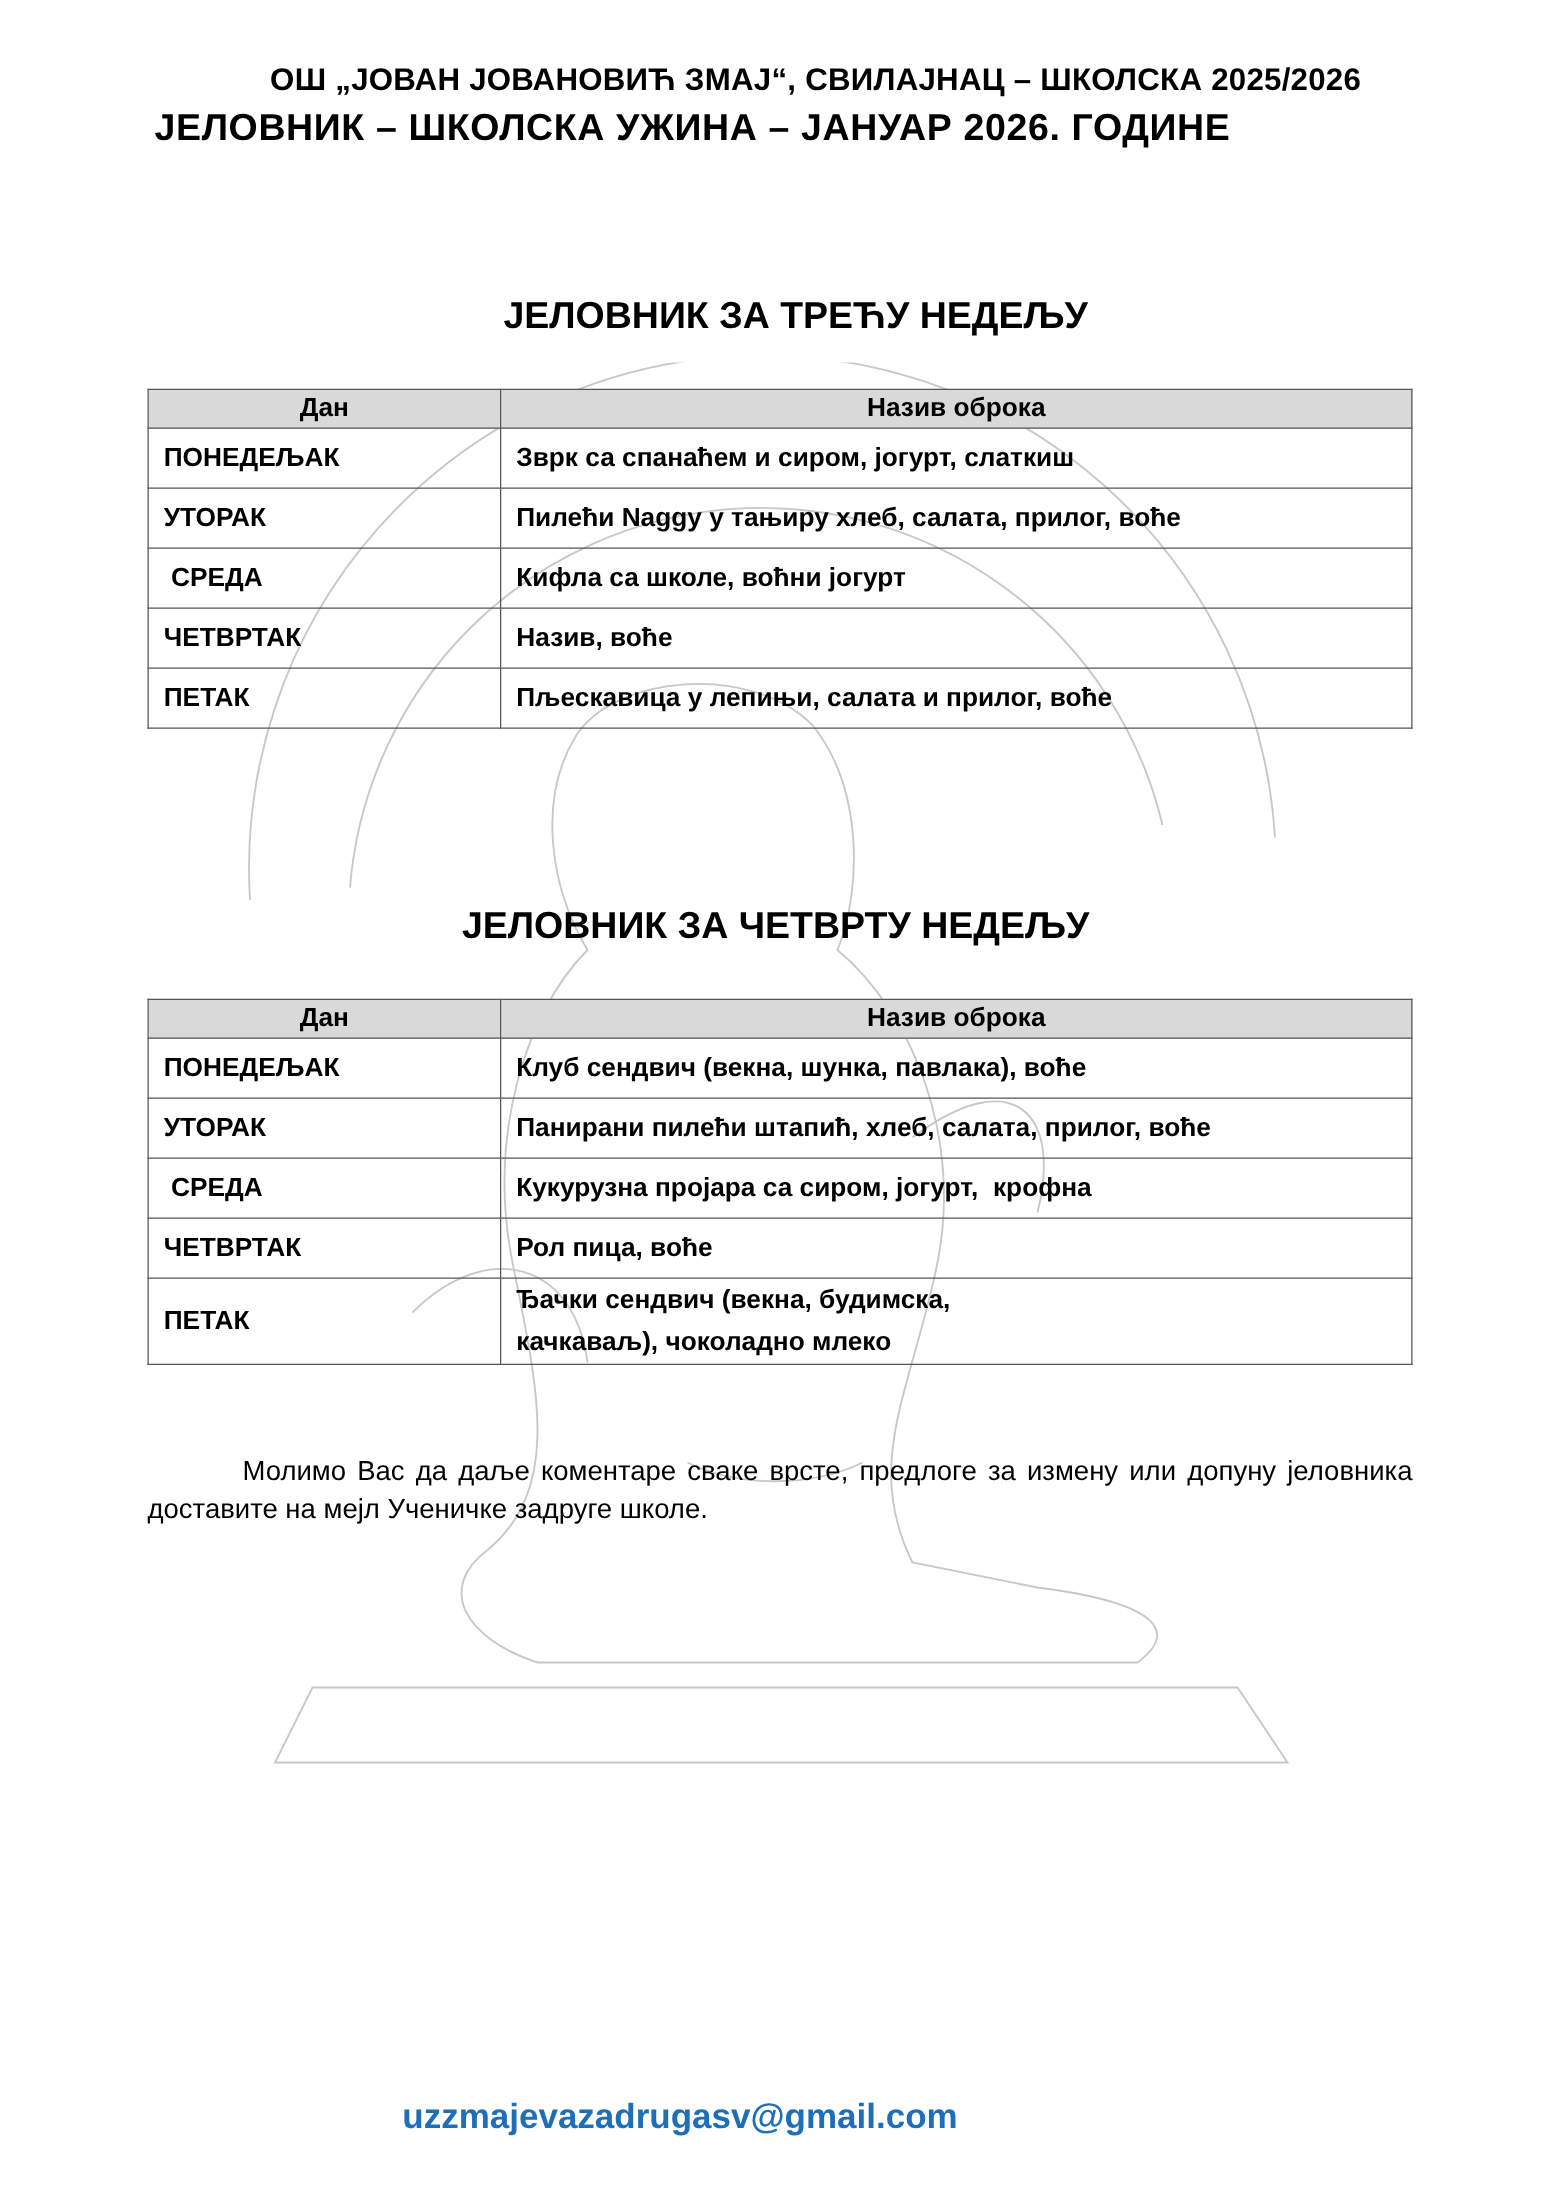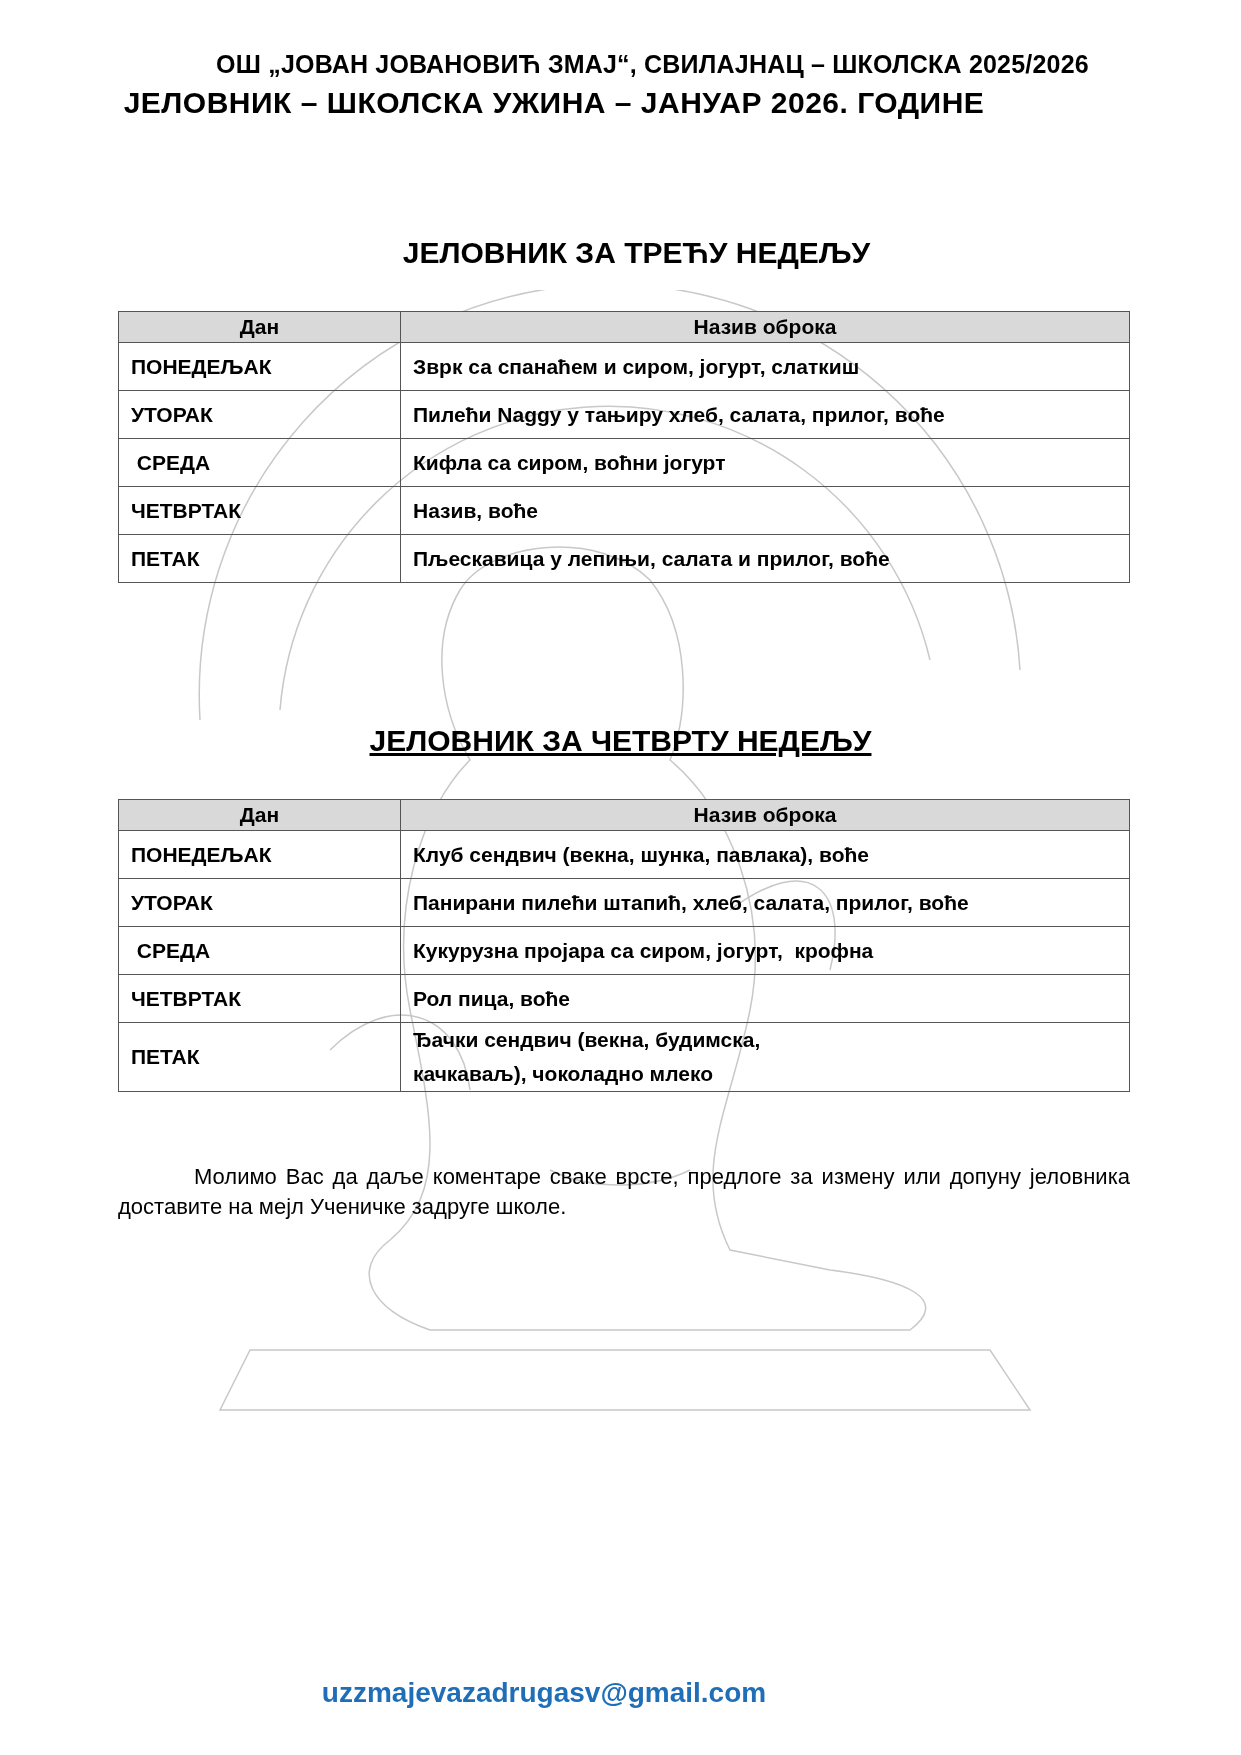--- a/index.html
+++ b/index.html
@@ -50,34 +50,34 @@
     <tr>
       <td class="day">ПОНЕДЕЉАК</td>
       <td>Зврк са спанаћем и сиром, јогурт, слаткиш</td>
     </tr>
     <tr>
       <td class="day">УТОРАК</td>
       <td>Пилећи Naggy у тањиру хлеб, салата, прилог, воће</td>
     </tr>
     <tr>
       <td class="day" style="white-space:pre;"> СРЕДА</td>
-      <td>Кифла са сиром, воћни јогурт</td>
+      <td>Кифла са школе, воћни јогурт</td>
     </tr>
     <tr>
       <td class="day">ЧЕТВРТАК</td>
       <td>Назив, воће</td>
     </tr>
     <tr>
       <td class="day">ПЕТАК</td>
       <td>Пљескавица у лепињи, салата и прилог, воће</td>
     </tr>
   </tbody>
 </table>
 
-<div class="week-title" style="top:724px;text-decoration:underline;">ЈЕЛОВНИК ЗА ЧЕТВРТУ НЕДЕЉУ</div>
+<div class="week-title" style="top:724px;">ЈЕЛОВНИК ЗА ЧЕТВРТУ НЕДЕЉУ</div>
 <table class="menu" style="top:799px;">
   <thead>
     <tr>
       <th>Дан</th>
       <th>Назив оброка</th>
     </tr>
   </thead>
   <tbody>
     <tr>
       <td class="day">ПОНЕДЕЉАК</td>

